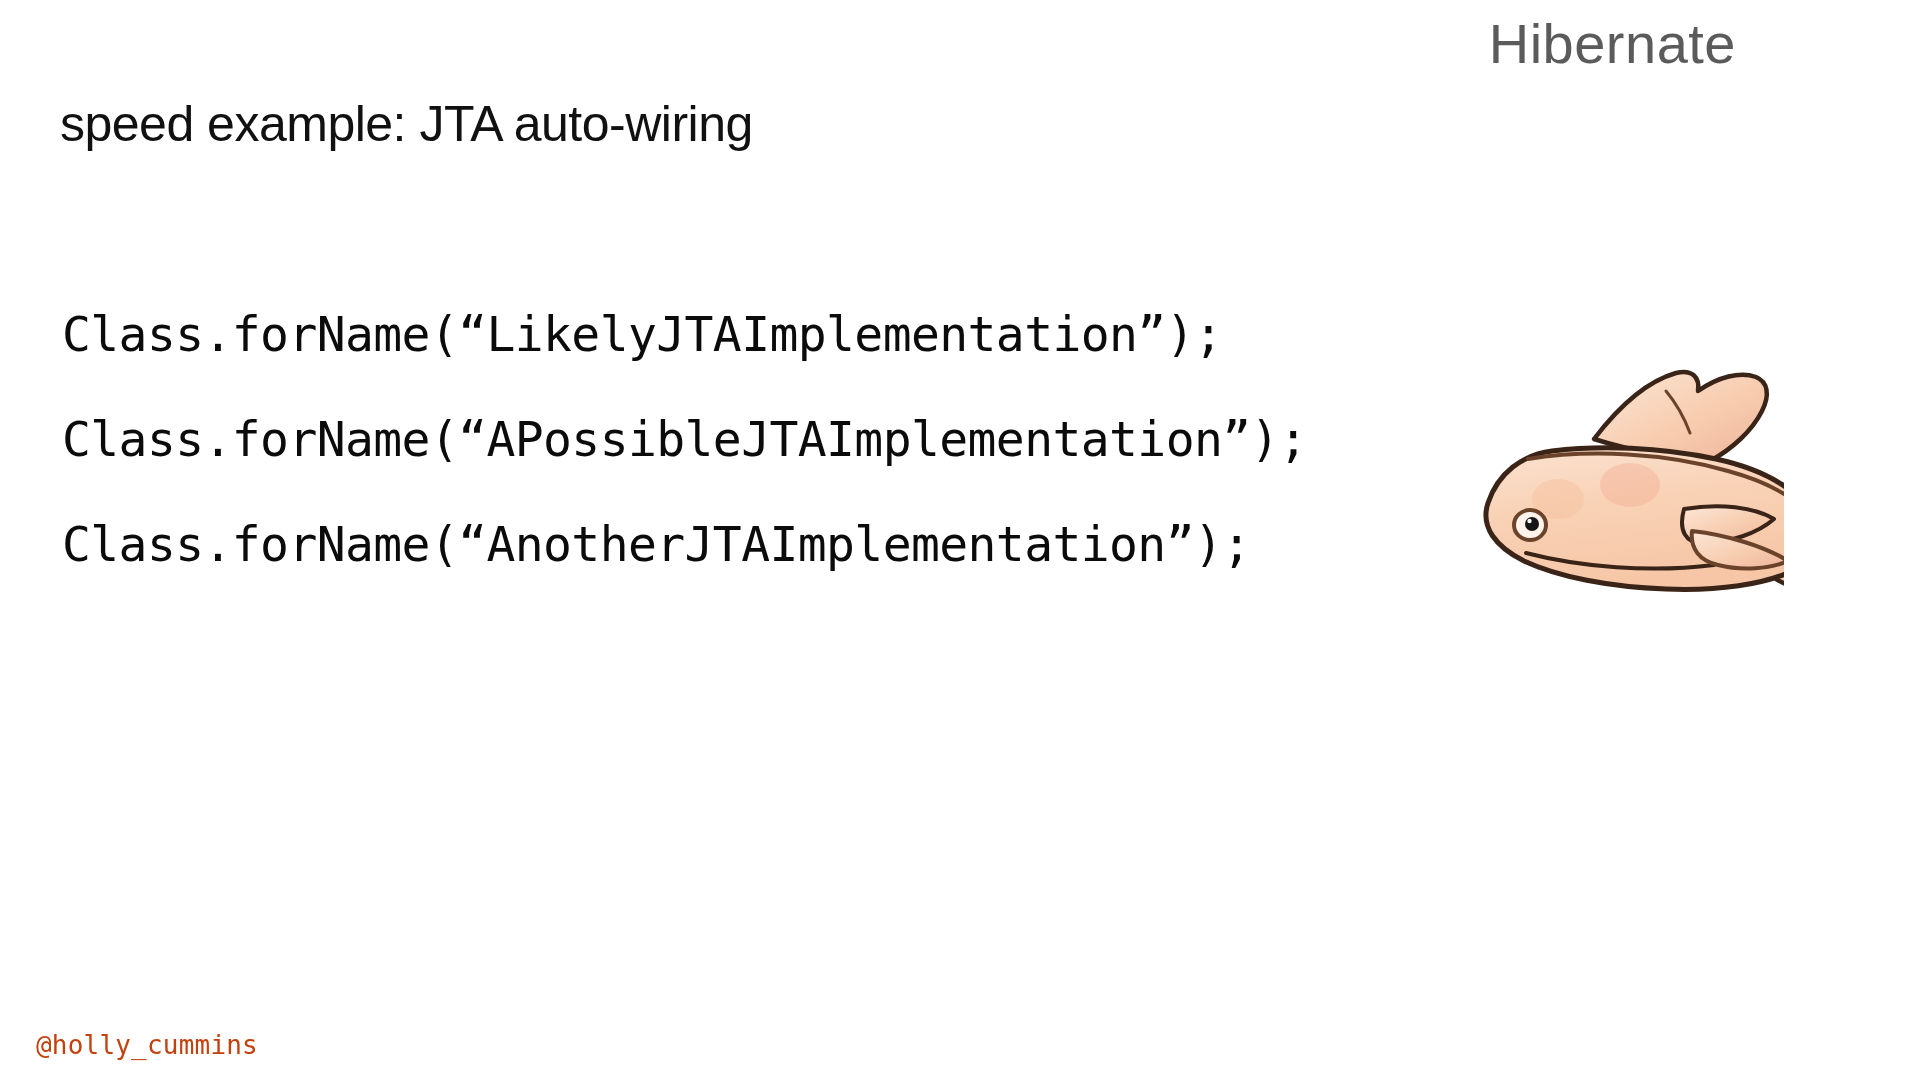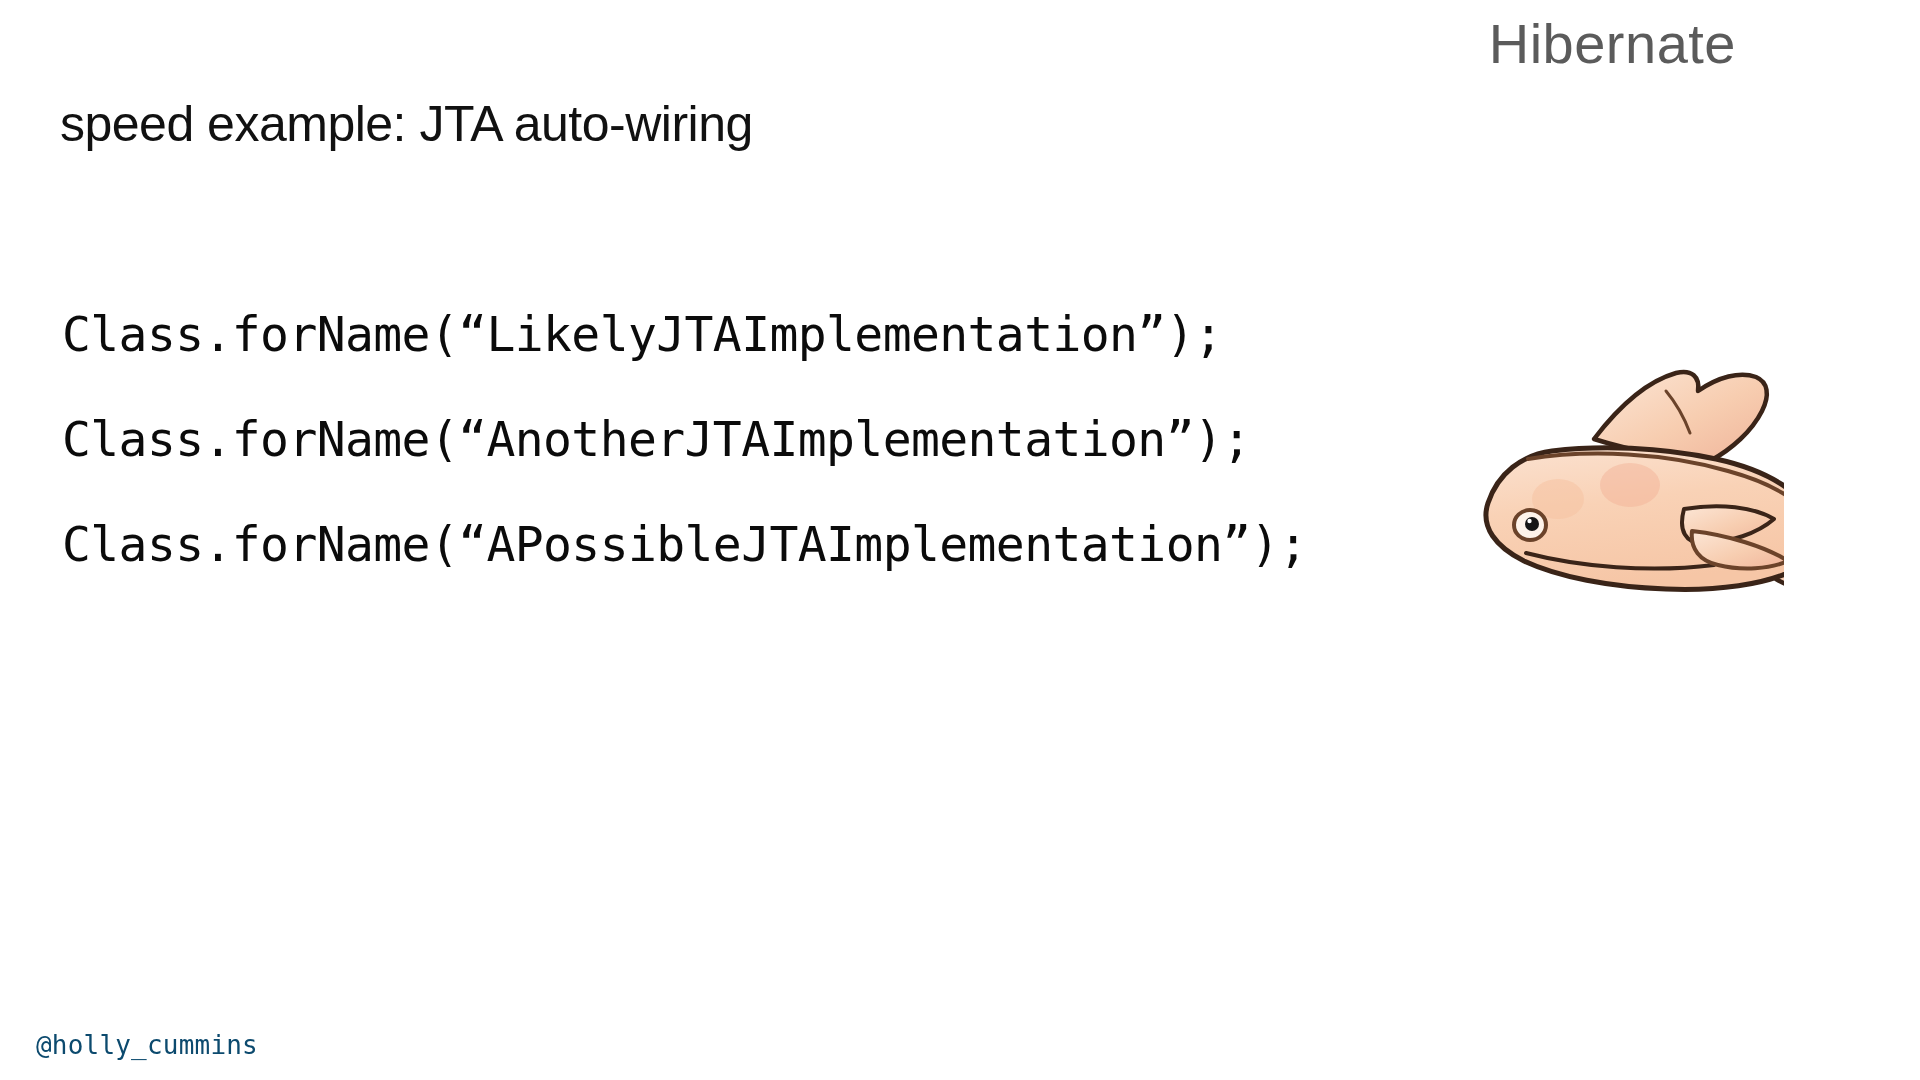--- a/index.html
+++ b/index.html
@@ -75,38 +75,38 @@
   }
 
   
   .handle {
     position: absolute;
     left: 36px;
     bottom: 20px;
     font-family: "DejaVu Sans Mono", "Liberation Mono", monospace;
     font-size: 26px;
     font-weight: 400;
-    color: #0c4a6e;
+    color: #c2410c;
     letter-spacing: 0.2px;
     white-space: nowrap;
   }
 </style>
 </head>
 <body>
 
 <div class="slide">
 
   <div class="brand">Hibernate</div>
 
   <div class="title">speed example: JTA auto-wiring</div>
 
   <div class="code-block">
     <div class="code-line">Class.forName(“LikelyJTAImplementation”);</div>
+    <div class="code-line">Class.forName(“APossibleJTAImplementation”);</div>
     <div class="code-line">Class.forName(“AnotherJTAImplementation”);</div>
-    <div class="code-line">Class.forName(“APossibleJTAImplementation”);</div>
   </div>
 
   <svg class="fish" viewBox="0 0 520 270">
     <defs>
       <linearGradient id="bodyGrad" x1="0" y1="0" x2="0.3" y2="1">
         <stop offset="0%" stop-color="#fbe2d1"></stop>
         <stop offset="45%" stop-color="#f9d2b6"></stop>
         <stop offset="100%" stop-color="#f6c6a6"></stop>
       </linearGradient>
       <linearGradient id="finGrad" x1="0" y1="0" x2="1" y2="1">

